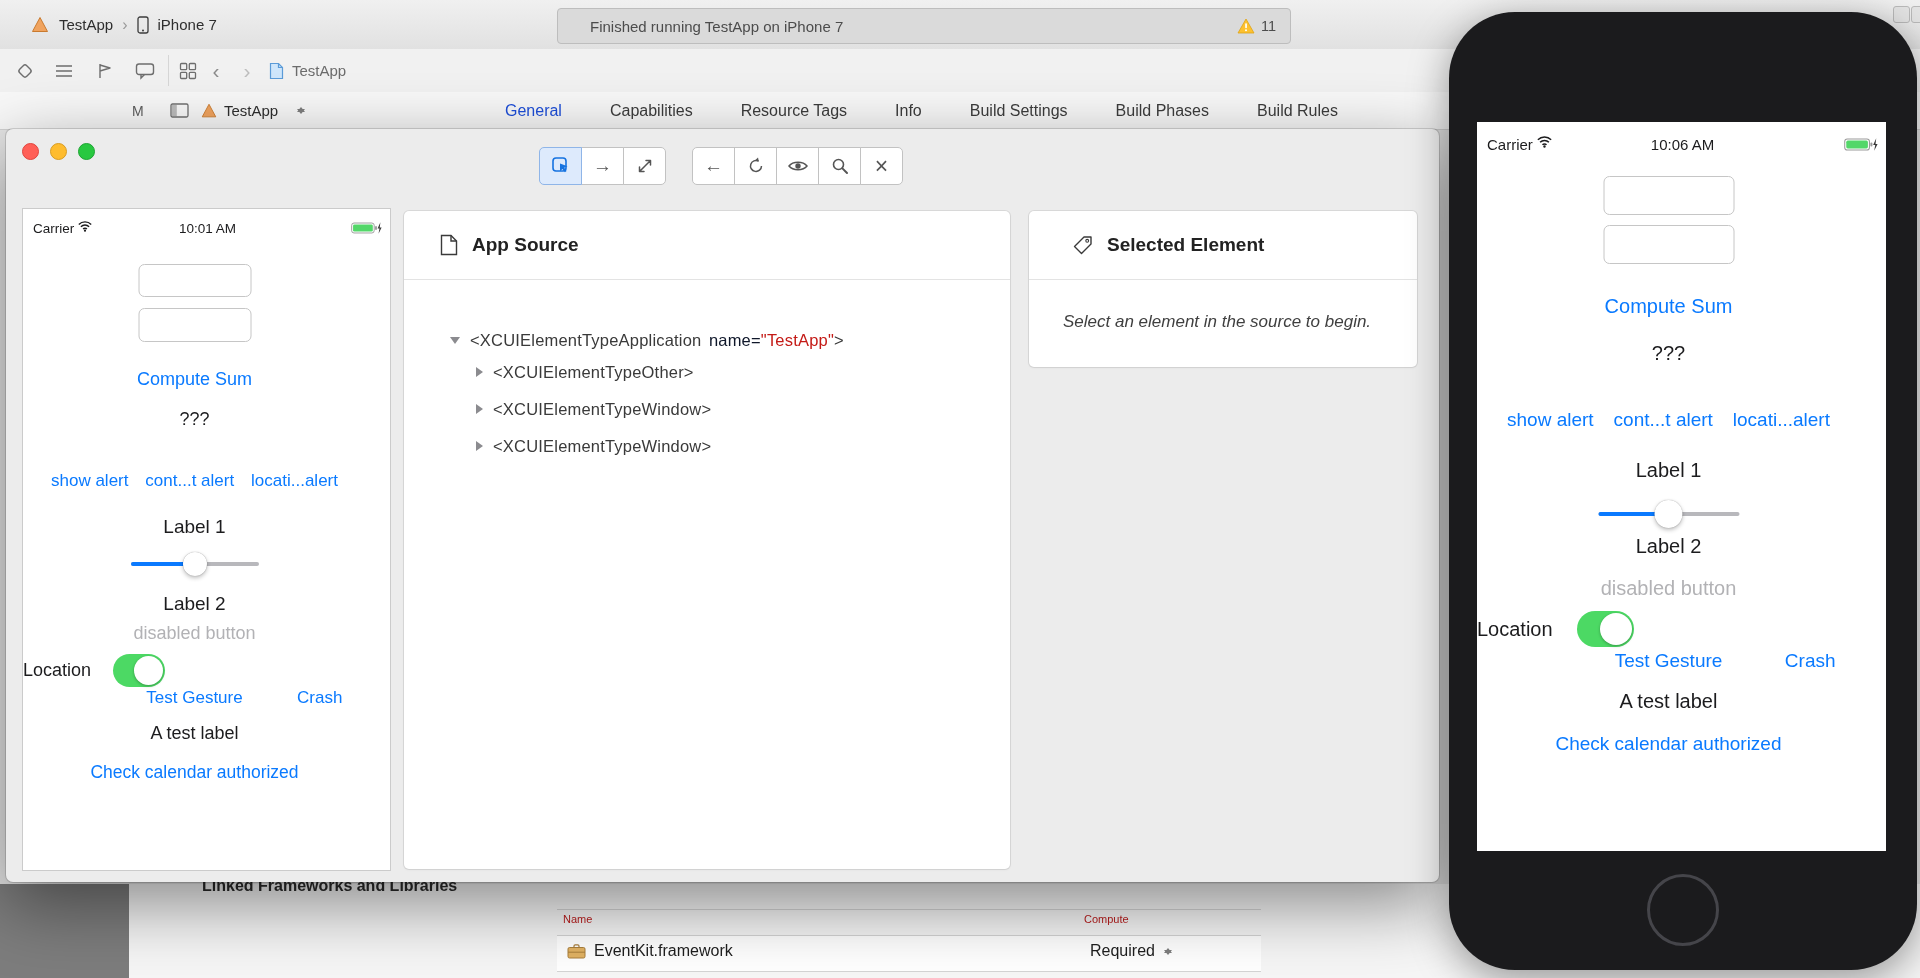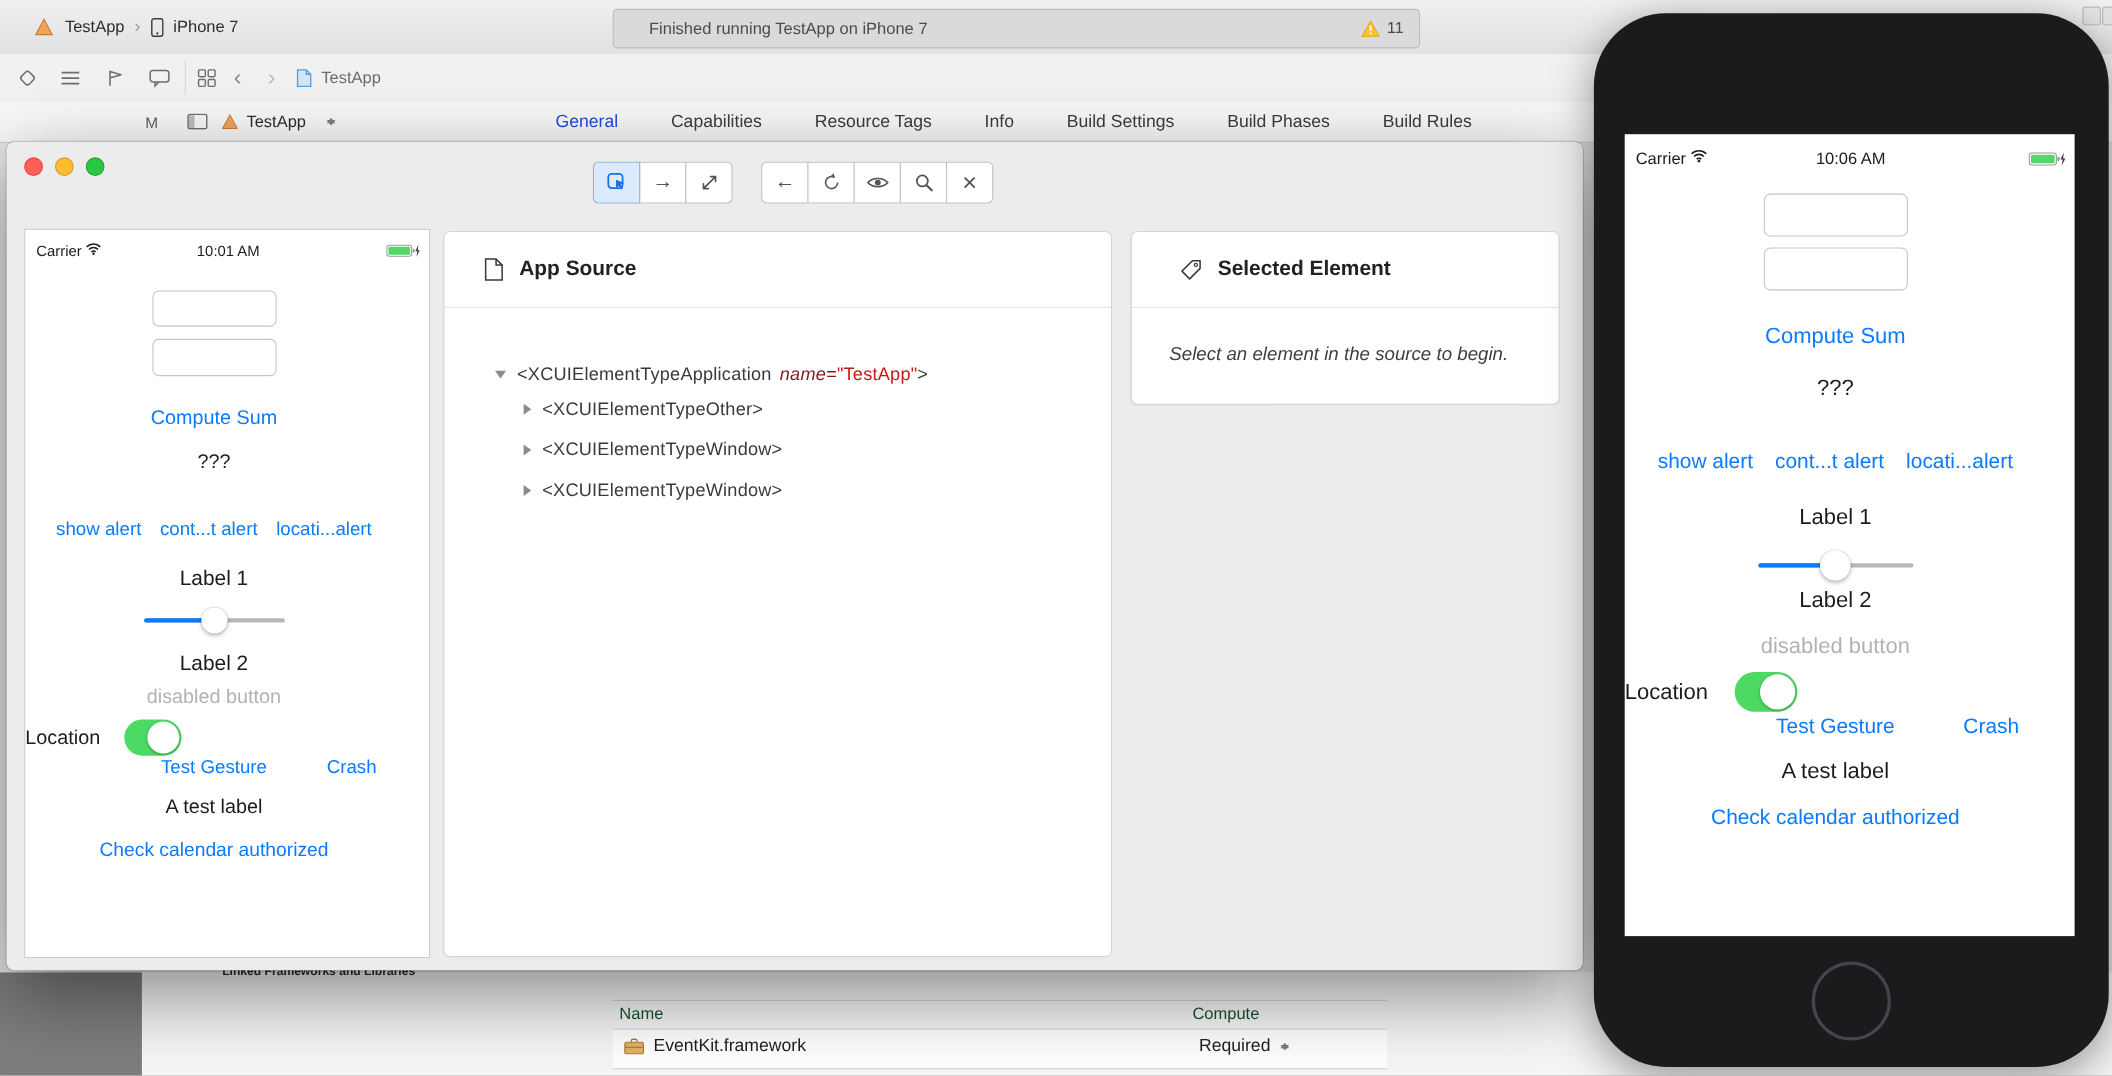--- a/index.html
+++ b/index.html
@@ -27,23 +27,23 @@
   .etabs{position:absolute;left:505px;top:0;height:37px;display:flex;align-items:center;gap:48px;font-size:16px;color:#3c3c3c}
   .etab{cursor:default}
   .etab.active{color:#1d4ed8}
   .stepper{position:relative;width:10px;height:15px;display:inline-block}
   .stepper::before{content:"";position:absolute;left:1px;top:0;border:4px solid transparent;border-bottom:5px solid #7e7e7e}
   .stepper::after{content:"";position:absolute;left:1px;bottom:0;border:4px solid transparent;border-top:5px solid #7e7e7e}
 
   
   .bottom-strip{position:absolute;left:0;top:884px;width:100%;height:94px;background:#f6f6f6}
   .gray-block{position:absolute;left:0;top:884px;width:129px;height:94px;background:#7d7d7d}
-  .fw-title{position:absolute;left:202px;top:877px;font-size:11px;font-weight:bold;color:#2b2b2b;z-index:1}
+  .fw-title{position:absolute;left:202px;top:877px;font-size:16px;font-weight:bold;color:#2b2b2b;z-index:1}
   .tbl-line{position:absolute;left:557px;width:704px;height:1px;background:#d4d4d4;z-index:2}
-  .tbl-h{position:absolute;font-size:15px;color:#14532d;z-index:2}
+  .tbl-h{position:absolute;font-size:11px;color:#b91c1c;z-index:2}
   .tbl-rowbg{position:absolute;left:557px;top:935px;width:704px;height:36px;background:#ffffff;z-index:1}
   .tbl-cell{position:absolute;font-size:16px;color:#1e1e1e;z-index:2;display:flex;align-items:center;gap:8px}
 
   
   .insp-window{position:absolute;left:6px;top:129px;width:1433px;height:753px;background:#ececec;border-radius:7px;box-shadow:0 22px 70px rgba(0,0,0,.45),0 0 0 1px rgba(0,0,0,.14);z-index:20}
   .lights{position:absolute;left:16px;top:14px;display:flex;gap:11px}
   .light{width:15px;height:15px;border-radius:50%}
   .light.red{background:#ff5f57;border:1px solid #e0443e}
   .light.yellow{background:#febc2e;border:1px solid #d89c22}
   .light.green{background:#28c840;border:1px solid #1ea433}
@@ -57,21 +57,21 @@
   .phone-preview{border:1px solid #cbcbcb}
   .card{border-radius:5px;box-shadow:0 0 0 1px rgba(0,0,0,.08),0 1px 3px rgba(0,0,0,.05)}
   .card-h{position:absolute;left:0;top:0;right:0;height:68px;display:flex;align-items:center;padding-left:36px;gap:14px;border-bottom:1px solid #e3e3e3;font-size:19px;font-weight:bold;color:#222}
   .sel-placeholder{position:absolute;top:101px;left:34px;font-style:italic;font-size:17px;color:#3f3f3f}
 
   .tree-row{position:absolute;left:0;right:0;height:26px;display:flex;align-items:center;font-size:16.5px;letter-spacing:.2px}
   .tri{width:0;height:0;border-style:solid;margin-right:10px;flex:0 0 auto}
   .tri.down{border-width:7px 5.5px 0 5.5px;border-color:#8b8b8f transparent transparent transparent}
   .tri.right{border-width:5.5px 0 5.5px 7px;border-color:transparent transparent transparent #8b8b8f}
   .t-tag{color:#3a3a3a}
-  .t-attr{color:#7f1d1d;font-style:italic;margin-left:.45em}
+  .t-attr{color:#0f172a;margin-left:.45em}
   .t-val{color:#c41a16}
 
   
   .phone-status{position:absolute;left:10px;right:8px;display:flex;align-items:center;color:#1c1c1e}
   .carrier{display:flex;gap:4px;z-index:1}
   .ptime{position:absolute;left:0;right:0;text-align:center}
   .batt-group{margin-left:auto;display:flex;align-items:center;z-index:1}
   .app-ui{position:absolute}
   .aui-center{position:absolute;left:0;right:0;text-align:center;color:#1c1c1e}
   .blue{color:#0a7aff}

